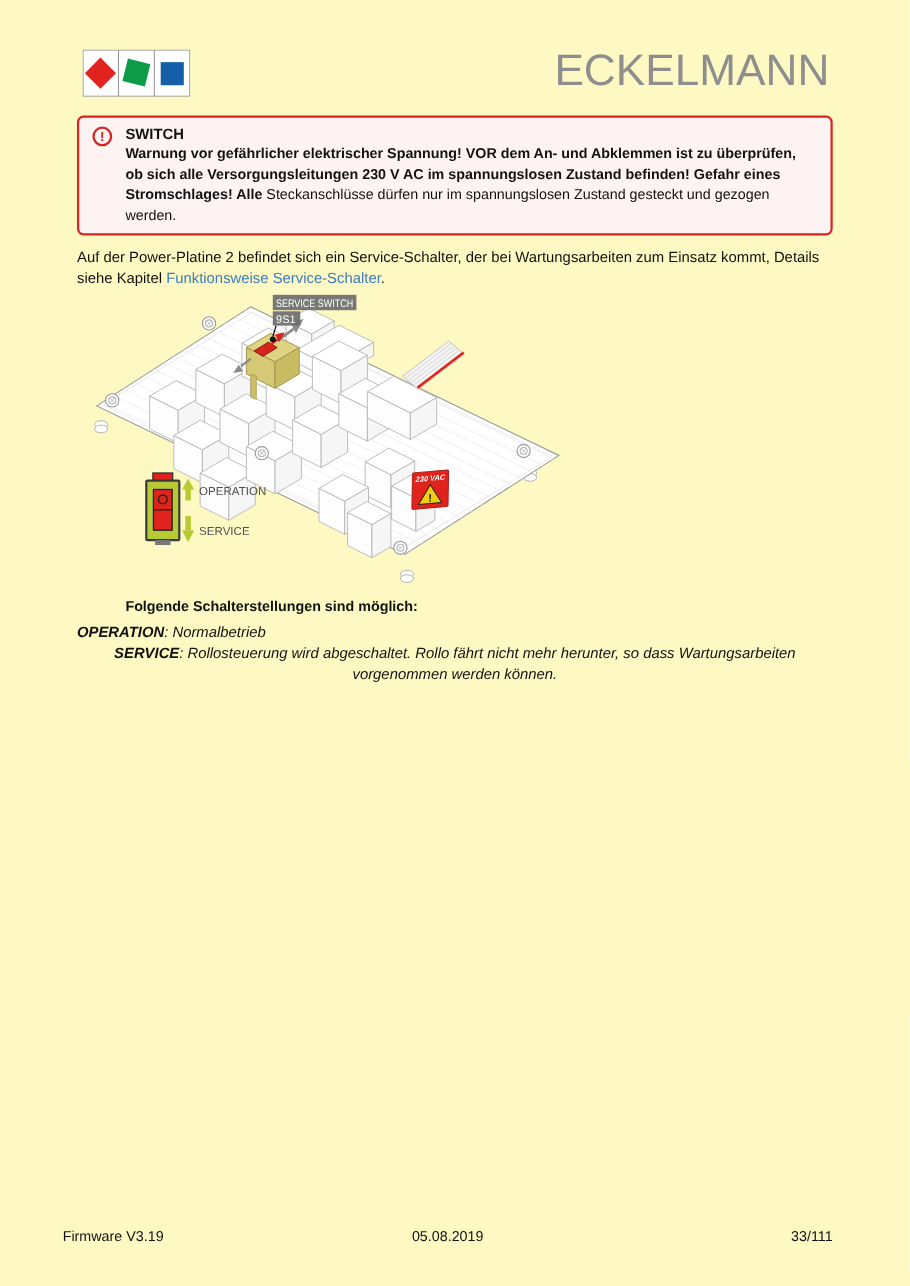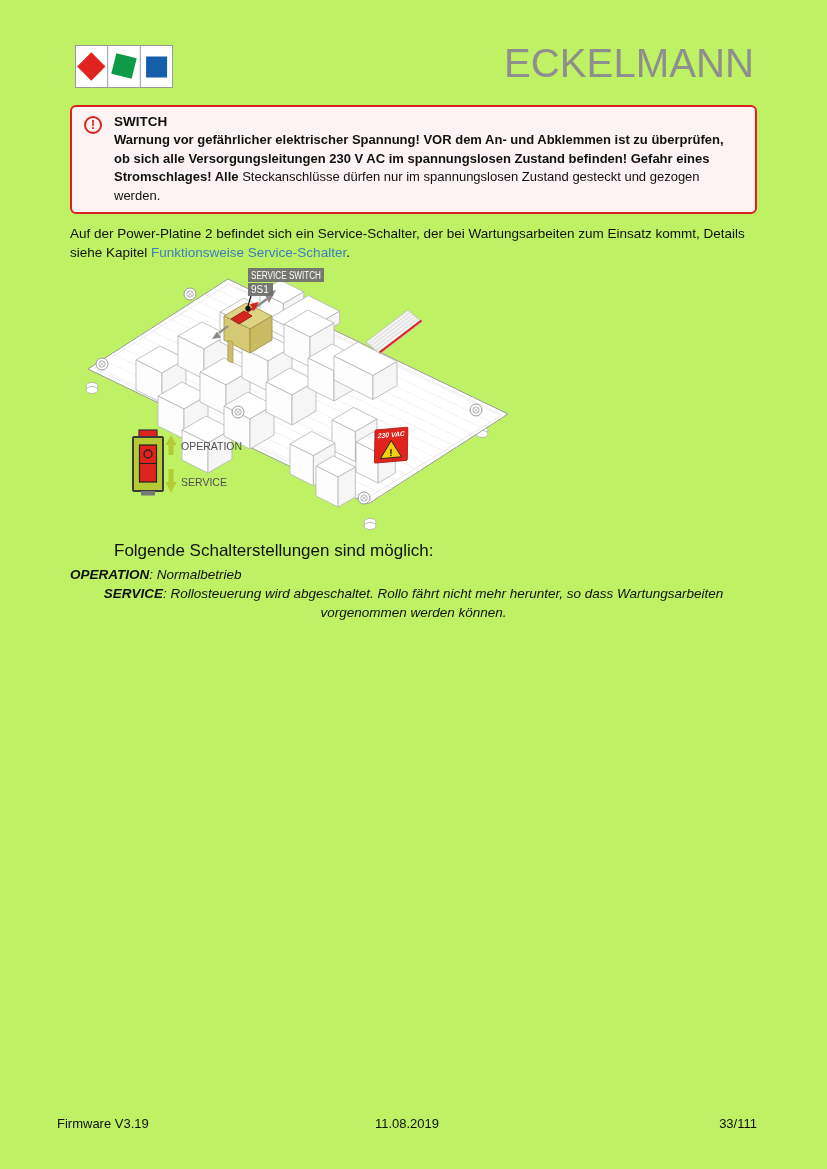--- a/index.html
+++ b/index.html
@@ -1,32 +1,32 @@
 <!DOCTYPE html>
 <html><head>
 <meta charset="utf-8">
 <style>
   html,body{margin:0;padding:0;background:#fff;}
   body{font-family:"Liberation Sans","DejaVu Sans",sans-serif;color:#111;}
-  .page{position:relative;width:827px;height:1169px;background:#bef264;box-sizing:border-box;padding:0 70px;overflow:hidden;}
+  .page{position:relative;width:827px;height:1169px;background:#fef9c3;box-sizing:border-box;padding:0 70px;overflow:hidden;}
   .masthead{position:relative;height:95px;}
   .logo-mark{position:absolute;left:5px;top:45px;}
   .brand-svg{position:absolute;right:3px;top:44px;}
   h1.section-heading{margin:41px 0 0 0;font-size:14.5px;line-height:17px;font-weight:bold;}
   .section-number{margin-right:9px;}
   .warning-box{margin-top:10px;border:2px solid #d9231e;border-radius:6px;background:#fdf3f2;padding:6px 12px 7px 12px;display:flex;}
   .warn-icon-col{width:30px;flex:0 0 30px;padding-top:2px;}
   .warn-icon{display:inline-block;width:14px;height:14px;border:2px solid #d9231e;border-radius:50%;color:#d9231e;font-weight:bold;font-size:12px;line-height:14px;text-align:center;}
   .warn-title{margin:0;font-weight:bold;font-size:13.5px;line-height:17px;}
   .warn-text{margin:1px 0 0 0;font-size:13px;line-height:18.5px;}
   .intro{margin:10px 0 0 0;font-size:13.5px;line-height:19px;}
   a.link{color:#3a7dc0;text-decoration:none;cursor:pointer;}
   .figure{position:relative;height:272px;margin:2px 0 0 0;}
   .figure svg{position:absolute;left:8px;top:0;font-family:inherit;}
-  .positions-heading{margin:6px 0 0 0;font-weight:normal;font-size:17px;line-height:17px;padding-left:44px;}
+  .positions-heading{margin:6px 0 0 0;font-weight:bold;font-size:13px;line-height:17px;padding-left:44px;}
   .position-item{margin:6px 0 0 0;font-size:13.5px;line-height:19px;font-style:italic;}
   .position-item + .position-item{margin-top:0;text-align:center;}
   footer{position:absolute;left:57px;right:70px;top:1116px;display:flex;font-size:13px;}
   footer span{flex:1;}
   footer .f-center{text-align:center;}
   footer .f-right{text-align:right;}
 </style>
 </head>
 <body>
 
@@ -237,17 +237,17 @@
       </g>
     </svg>
   </div>
 
   <p class="positions-heading">Folgende Schalterstellungen sind möglich:</p>
   <p class="position-item"><strong>OPERATION</strong><span>: Normalbetrieb</span></p>
   <p class="position-item"><strong>SERVICE</strong><span>: Rollosteuerung wird abgeschaltet. Rollo fährt nicht mehr herunter, so dass Wartungsarbeiten vorgenommen werden können.</span></p>
 
   <footer>
     <span class="f-left">Firmware V3.19</span>
-    <span class="f-center">11.08.2019</span>
+    <span class="f-center">05.08.2019</span>
     <span class="f-right">33/111</span>
   </footer>
 
 </div>
 
 </body></html>

